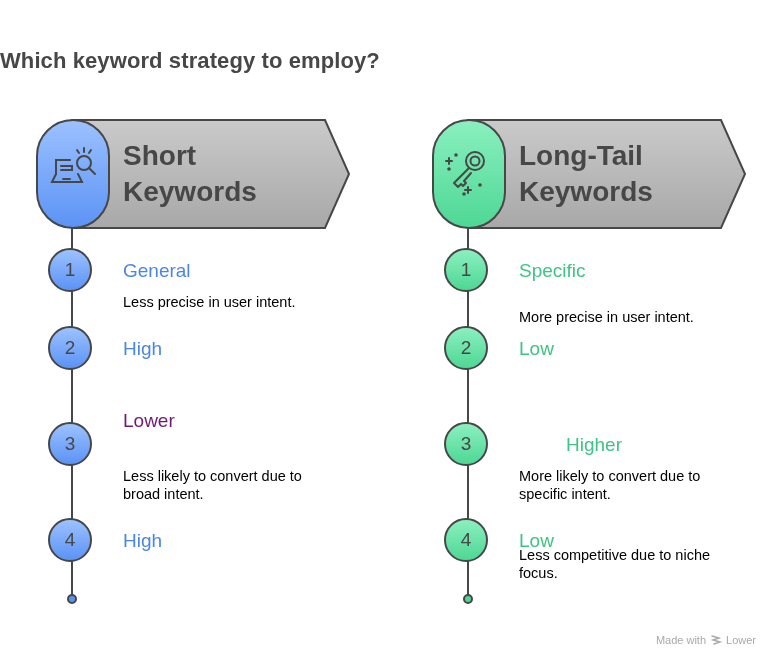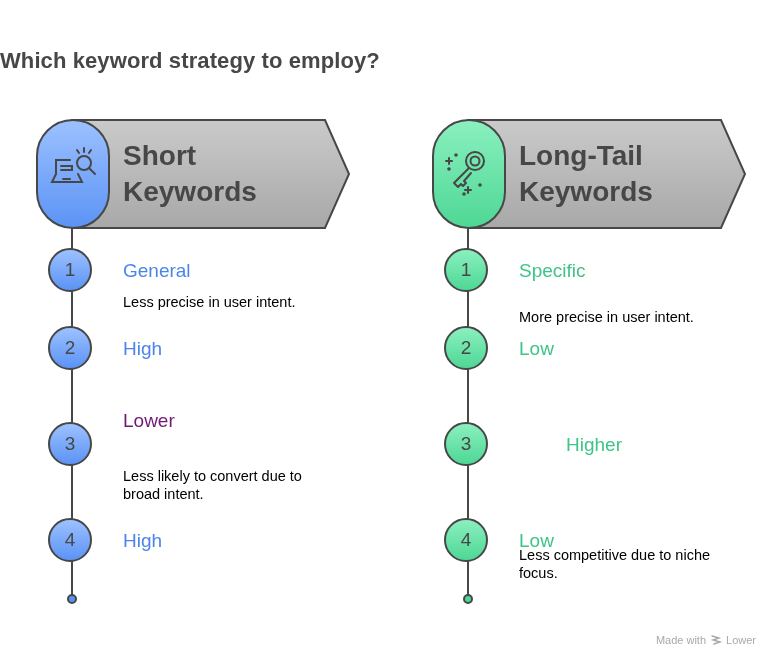--- a/index.html
+++ b/index.html
@@ -118,20 +118,21 @@
 
   <div class="step-circle" style="top:248px;background:linear-gradient(#8af0bf,#4ed795);">1</div>
   <div class="step-label" style="top:260px;color:#3ec487;">Specific</div>
   <div class="step-desc" style="top:308px;">More precise in user intent.</div>
 
   <div class="step-circle" style="top:326px;background:linear-gradient(#8af0bf,#4ed795);">2</div>
   <div class="step-label" style="top:338px;color:#3ec487;">Low</div>
 
   <div class="step-circle" style="top:422px;background:linear-gradient(#8af0bf,#4ed795);">3</div>
   <div class="step-label" style="top:434px;color:#3ec487;margin-left:47px;">Higher</div>
+  <div class="step-desc" style="top:467px;">More likely to convert due to specific intent.</div>
 
   <div class="step-circle" style="top:518px;background:linear-gradient(#8af0bf,#4ed795);">4</div>
   <div class="step-label" style="top:530px;color:#3ec487;">Low</div>
   <div class="step-desc" style="top:546px;">Less competitive due to niche focus.</div>
 
   <div class="end-dot" style="top:594px;background:#4ed795;"></div>
 </div>
 
 <div class="footer">
   <span>Made with</span>

